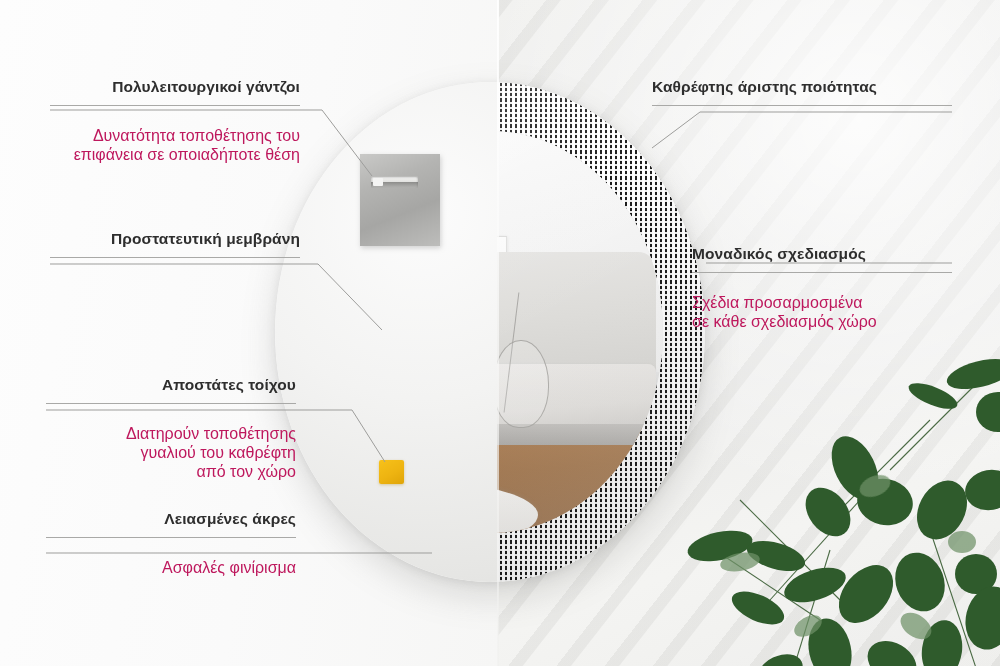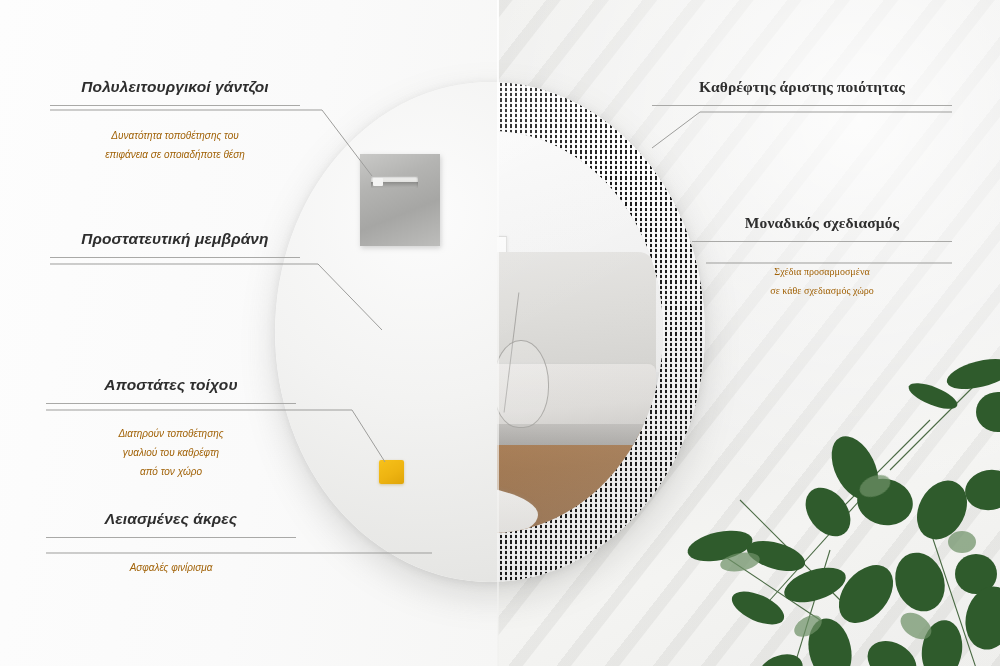--- a/index.html
+++ b/index.html
@@ -189,24 +189,24 @@
   
   .callout { position:absolute; z-index:9; }
   .callout h3 {
     font-size:15.5px; font-weight:bold; color:#2e2e2e;
     letter-spacing:.1px; white-space:nowrap;
   }
   .callout .rule {
     height:1px; background:#a9a9a7; margin:9px 0 10px 0;
   }
   .callout p {
-    font-size:10px; line-height:19px; color:#a16207; font-weight:400;margin-top:20px;
-  }
-  .callout.left { text-align:center;font-style:italic; }
-  .callout.right { text-align:center;font-family:Liberation Serif, serif; }
+    font-size:16px; line-height:19px; color:#be185d; font-weight:400;margin-top:20px;
+  }
+  .callout.left { text-align:right; }
+  .callout.right { text-align:left; }
 
   
   .leaders { position:absolute; inset:0; z-index:8; pointer-events:none; }
 </style>
 </head>
 <body>
 
 <div id="stage">
 
   <div class="bg-left"></div>
@@ -293,21 +293,21 @@
     <p>
       <span>Ασφαλές φινίρισμα</span>
     </p>
   </div>
 
   <div class="callout right" style="left:652px; top:78px; width:300px;">
     <h3>Καθρέφτης άριστης ποιότητας</h3>
     <div class="rule"></div>
   </div>
 
-  <div class="callout right" style="left:692px; top:214px; width:260px;">
+  <div class="callout right" style="left:692px; top:245px; width:260px;">
     <h3>Μοναδικός σχεδιασμός</h3>
     <div class="rule"></div>
     <p>
       <span>Σχέδια προσαρμοσμένα</span><br>
       <span>σε κάθε σχεδιασμός χώρο</span>
     </p>
   </div>
 
   <div class="plant">
     <svg viewBox="0 0 330 330">

